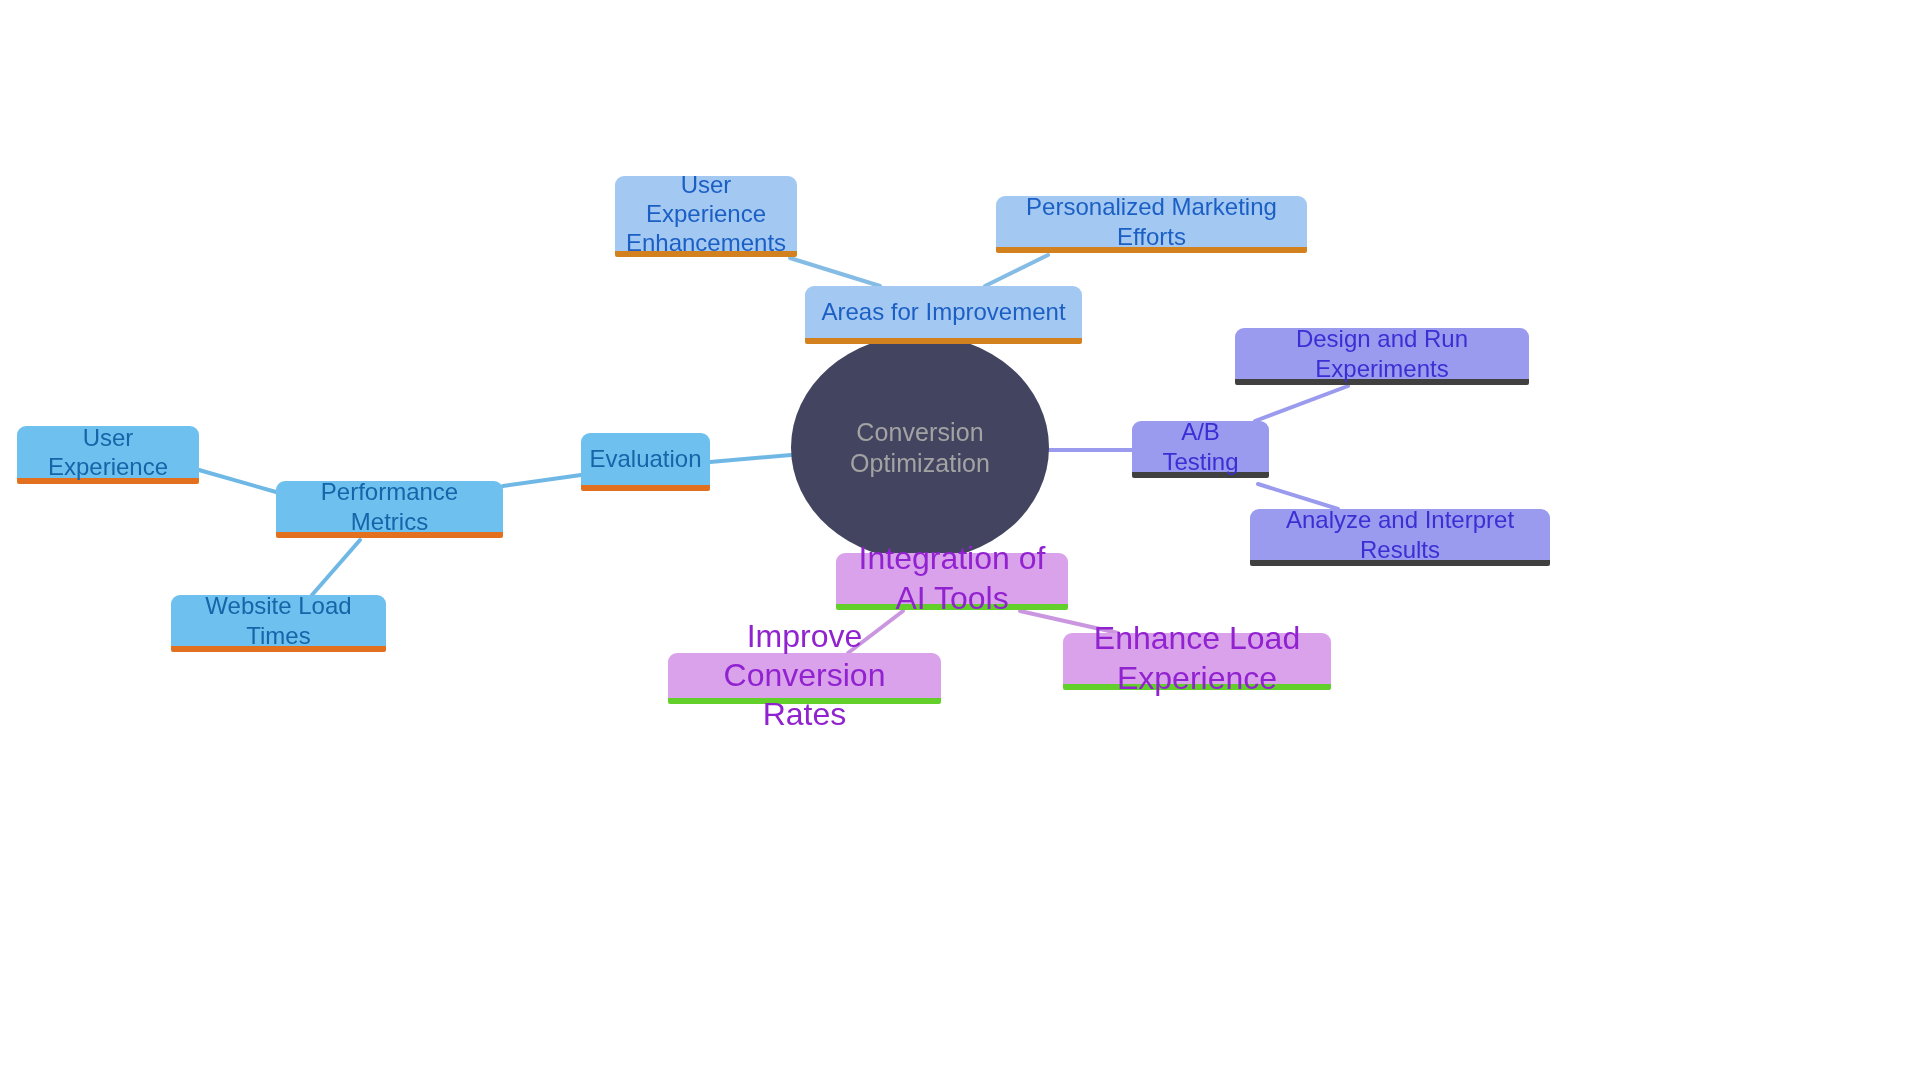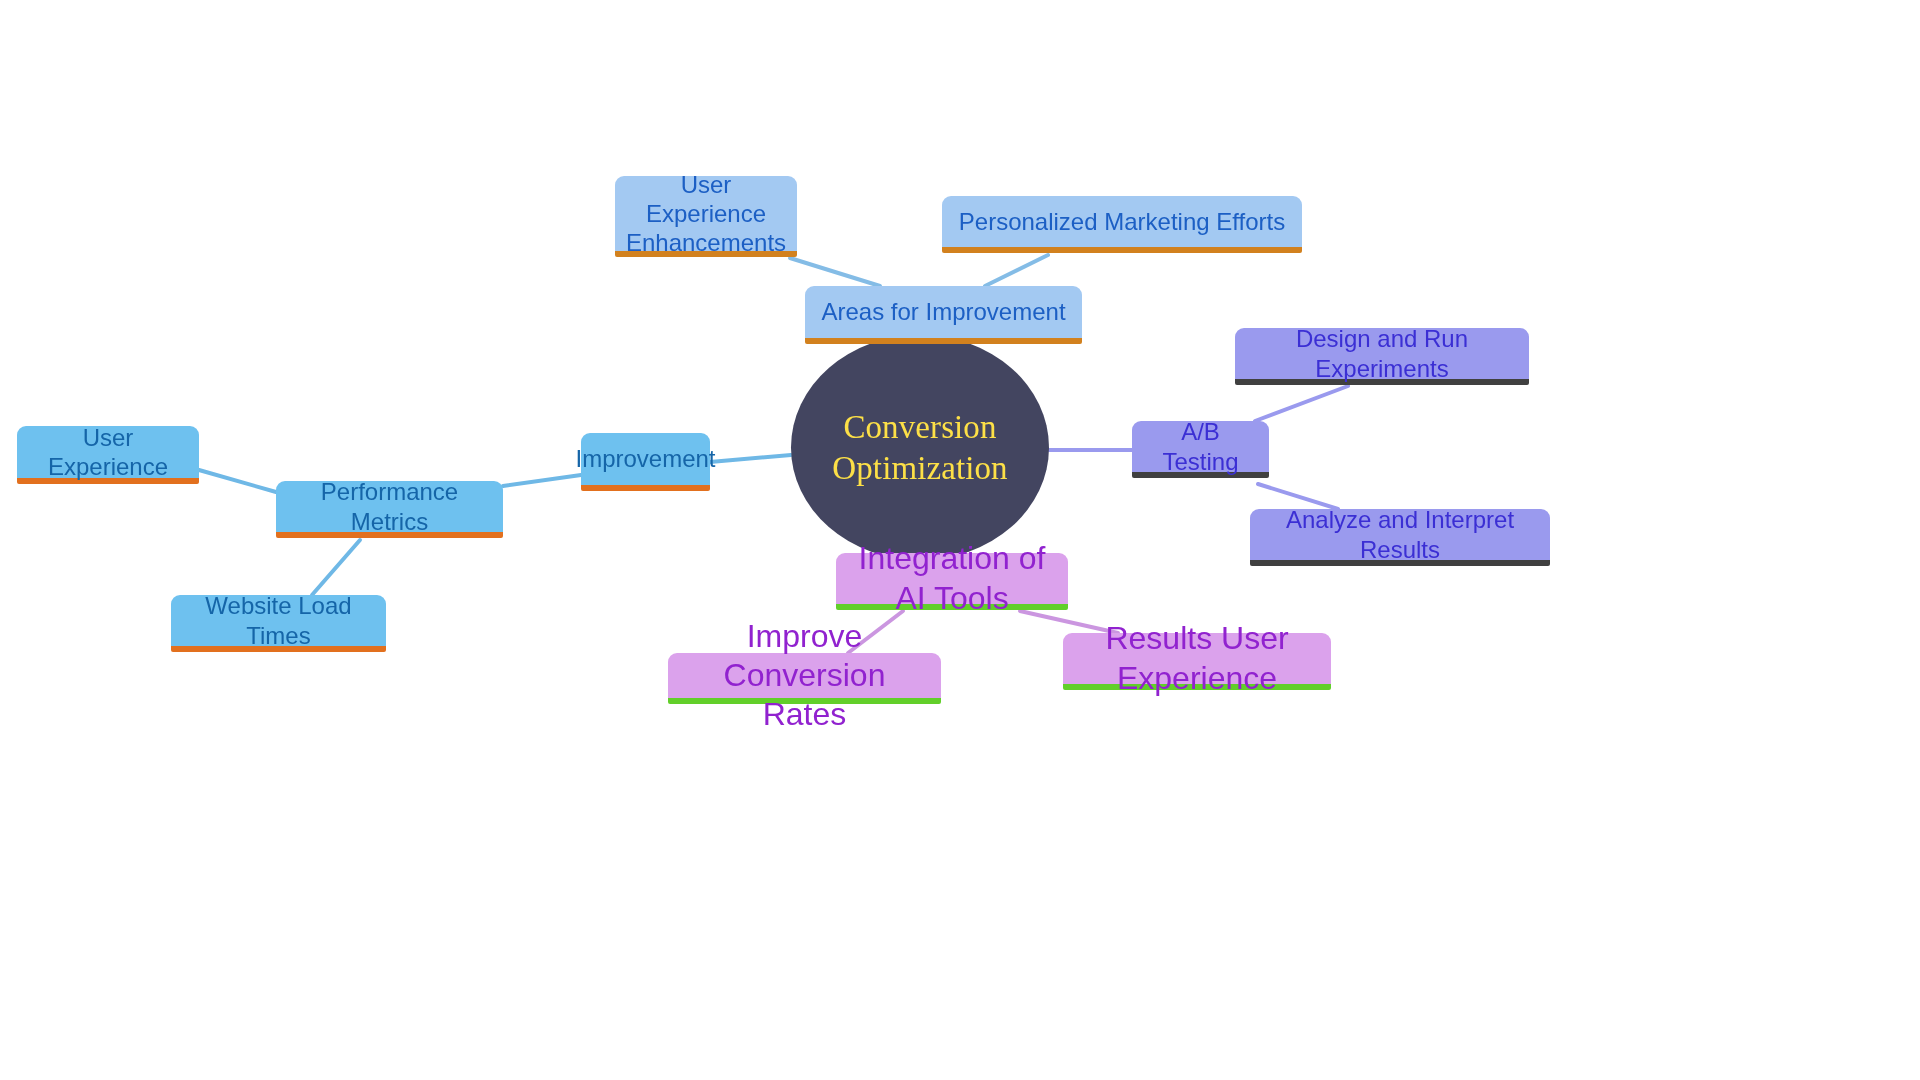--- a/index.html
+++ b/index.html
@@ -36,25 +36,24 @@
     justify-content: center;
     text-align: center;
     border-radius: 9px;
     line-height: 1.22;
     white-space: pre-line;
     padding: 0 12px;
   }
   .node-root {
     border-radius: 50%;
     background: #434560;
-    color: #fde047;
-    font-size: 33px;
+    color: #a3a3a3;
+    font-size: 25px;
     padding: 0 18px;
     letter-spacing: 0.1px;
-    font-family: Liberation Serif, serif;
   }
   
   .node-blue-light {
     background: #a3c9f2;
     color: #1c5fc4;
     border-bottom: 6px solid #d2811e;
     border-radius: 9px 9px 2px 2px;
     font-size: 24px;
   }
   
@@ -99,25 +98,25 @@
       <line x1="1258" y1="484" x2="1338" y2="509" stroke="#9a9aee" stroke-width="4" stroke-linecap="round"></line>
       <line x1="945" y1="550" x2="945" y2="553" stroke="#cb96e0" stroke-width="4" stroke-linecap="round"></line>
       <line x1="903" y1="611" x2="848" y2="653" stroke="#cb96e0" stroke-width="4" stroke-linecap="round"></line>
       <line x1="1020" y1="611" x2="1118" y2="633" stroke="#cb96e0" stroke-width="4" stroke-linecap="round"></line>
     </svg>
   <div id="node-layer">
       <div class="node node-root" style="left: 791px; top: 335px; width: 258px; height: 225px;">Conversion Optimization</div>
       <div class="node node-blue-light" style="left: 805px; top: 286px; width: 277px; height: 58px;">Areas for Improvement</div>
       <div class="node node-blue-light" style="left: 615px; top: 176px; width: 182px; height: 81px;">User Experience
 Enhancements</div>
-      <div class="node node-blue-light" style="left: 942px; top: 196px; width: 360px; height: 57px;">Personalized Marketing Efforts</div>
-      <div class="node node-blue-bright" style="left: 581px; top: 433px; width: 129px; height: 58px;">Improvement</div>
+      <div class="node node-blue-light" style="left: 996px; top: 196px; width: 311px; height: 57px;">Personalized Marketing Efforts</div>
+      <div class="node node-blue-bright" style="left: 581px; top: 433px; width: 129px; height: 58px;">Evaluation</div>
       <div class="node node-blue-bright" style="left: 276px; top: 481px; width: 227px; height: 57px;">Performance Metrics</div>
       <div class="node node-blue-bright" style="left: 17px; top: 426px; width: 182px; height: 58px;">User Experience</div>
       <div class="node node-blue-bright" style="left: 171px; top: 595px; width: 215px; height: 57px;">Website Load Times</div>
       <div class="node node-purple" style="left: 1132px; top: 421px; width: 137px; height: 57px; padding-left: 12px;">A/B Testing</div>
       <div class="node node-purple" style="left: 1235px; top: 328px; width: 294px; height: 57px;">Design and Run Experiments</div>
       <div class="node node-purple" style="left: 1250px; top: 509px; width: 300px; height: 57px;">Analyze and Interpret Results</div>
       <div class="node node-violet" style="left: 836px; top: 553px; width: 232px; height: 57px;">Integration of AI Tools</div>
       <div class="node node-violet" style="left: 668px; top: 653px; width: 273px; height: 51px;">Improve Conversion Rates</div>
-      <div class="node node-violet" style="left: 1063px; top: 633px; width: 268px; height: 57px;">Results User Experience</div>
+      <div class="node node-violet" style="left: 1063px; top: 633px; width: 268px; height: 57px;">Enhance Load Experience</div>
     </div>
 </div>
 
 </body></html>

